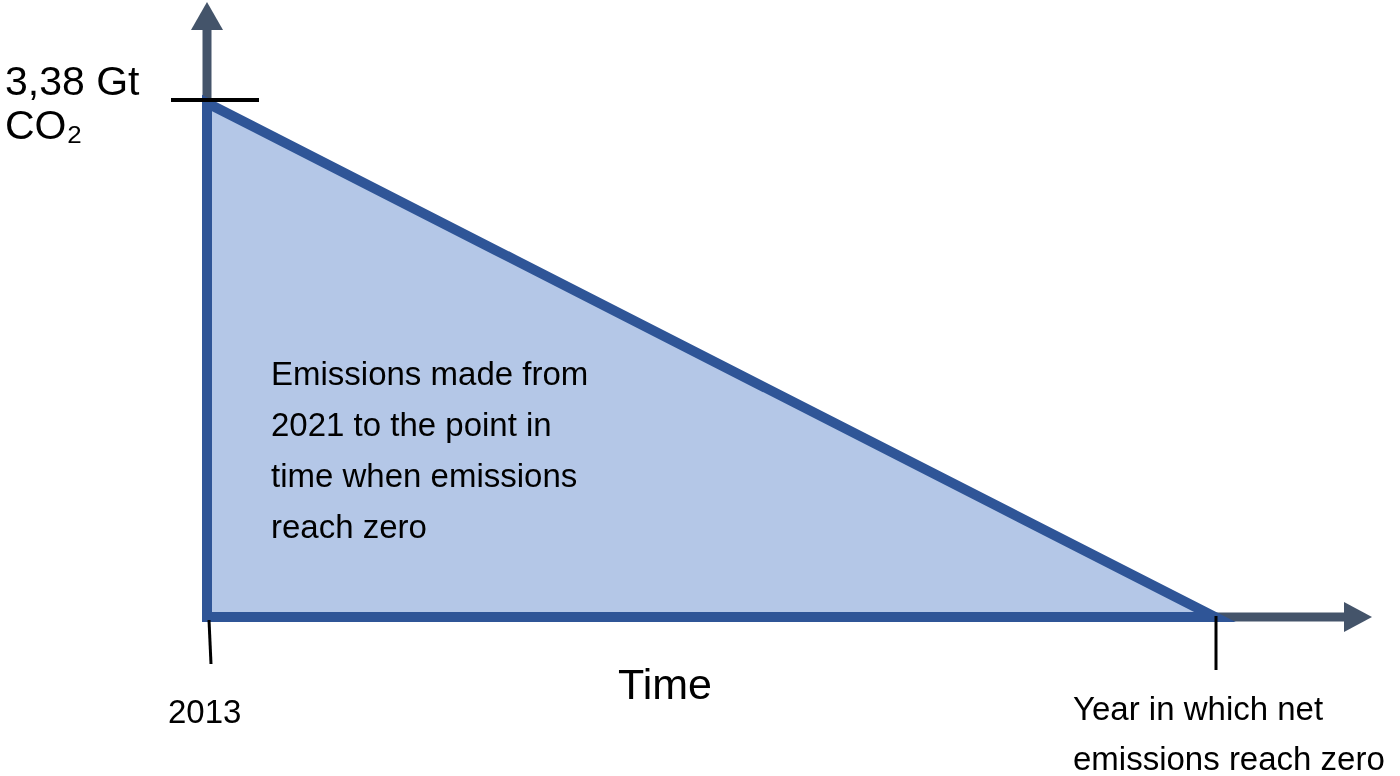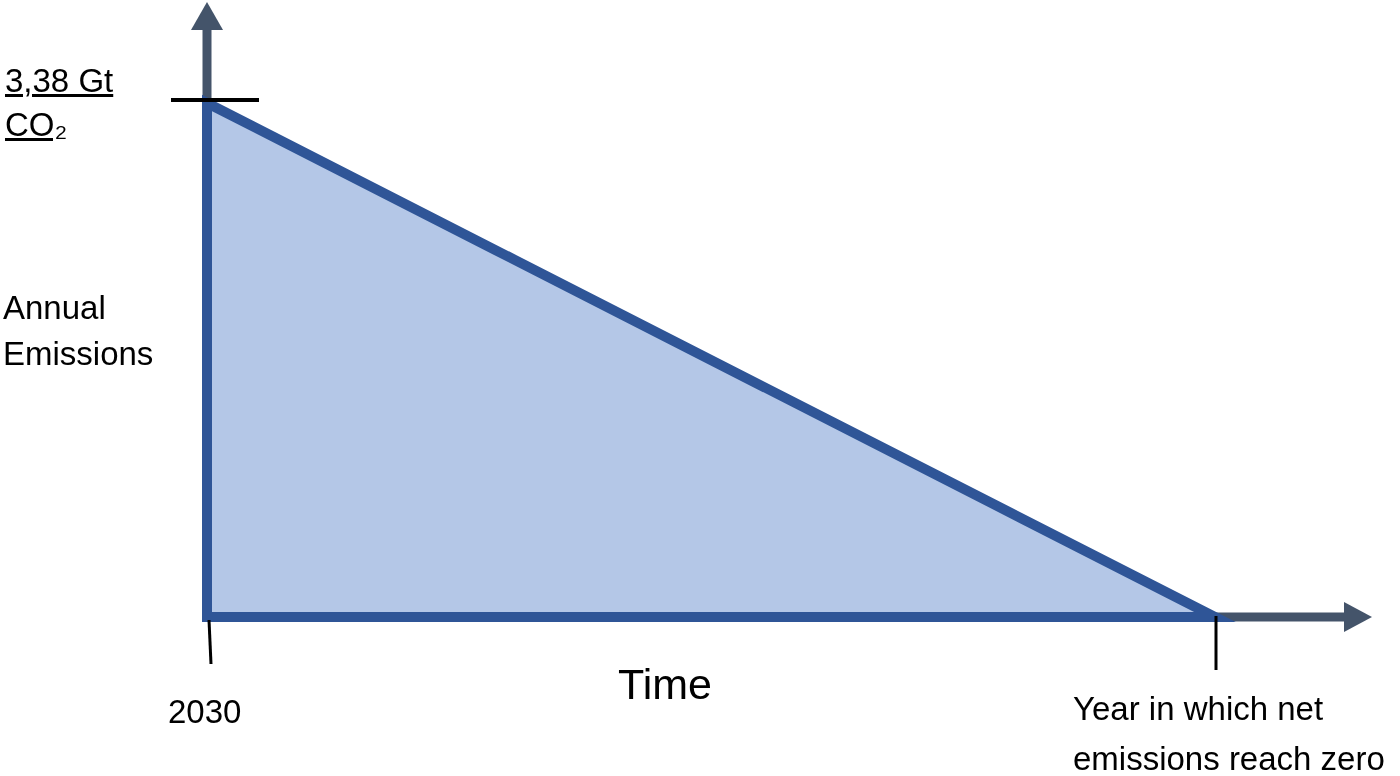--- a/index.html
+++ b/index.html
@@ -19,21 +19,21 @@
   .stage svg {
     position: absolute;
     left: 0;
     top: 0;
   }
   .label {
     position: absolute;
     white-space: pre-line;
     color: #000000;
   }
-  .lbl-yvalue  { left: 5px;    top: 59px;  font-size: 33px; line-height: 44px; text-decoration: underline; }
+  .lbl-yvalue  { left: 5px;    top: 59px;  font-size: 41px; line-height: 44px; }
   .lbl-ytitle  { left: 3px;    top: 285px; font-size: 33px; line-height: 46px; }
   .lbl-area    { left: 271px;  top: 348px; font-size: 33px; line-height: 51px; }
   .lbl-2021    { left: 168px;  top: 692px; font-size: 33px; line-height: 40px; }
   .lbl-time    { left: 618px;  top: 664px; font-size: 43px; line-height: 40px; }
   .lbl-year    { left: 1073px; top: 684px; font-size: 33px; line-height: 50px; }
 </style>
 </head>
 <body>
 
 <div class="stage">
@@ -49,24 +49,26 @@
     <polygon points="207,103 207,617 1215,617" stroke-width="10" stroke-miterlimit="8" fill="#B4C7E7" stroke="#2F5597"></polygon>
 
     <line x1="171" y1="100" x2="259" y2="100" stroke-width="4" stroke="#000000"></line>
     <line x1="209" y1="620" x2="211" y2="664" stroke-width="3" stroke="#000000"></line>
     <line x1="1216" y1="616" x2="1216" y2="670" stroke-width="3" stroke="#000000"></line>
   </svg>
 
   <div class="label lbl-yvalue">3,38 Gt
 CO₂</div>
 
-  <div class="label lbl-ytitle">Annual
-Emissions</div>
 
+  <div class="label lbl-area">Emissions made from
+2021 to the point in
+time when emissions
+reach zero</div>
 
-  <div class="label lbl-2021">2030</div>
+  <div class="label lbl-2021">2013</div>
 
   <div class="label lbl-time">Time</div>
 
   <div class="label lbl-year">Year in which net
 emissions reach zero</div>
 
 </div>
 
 </body></html>

